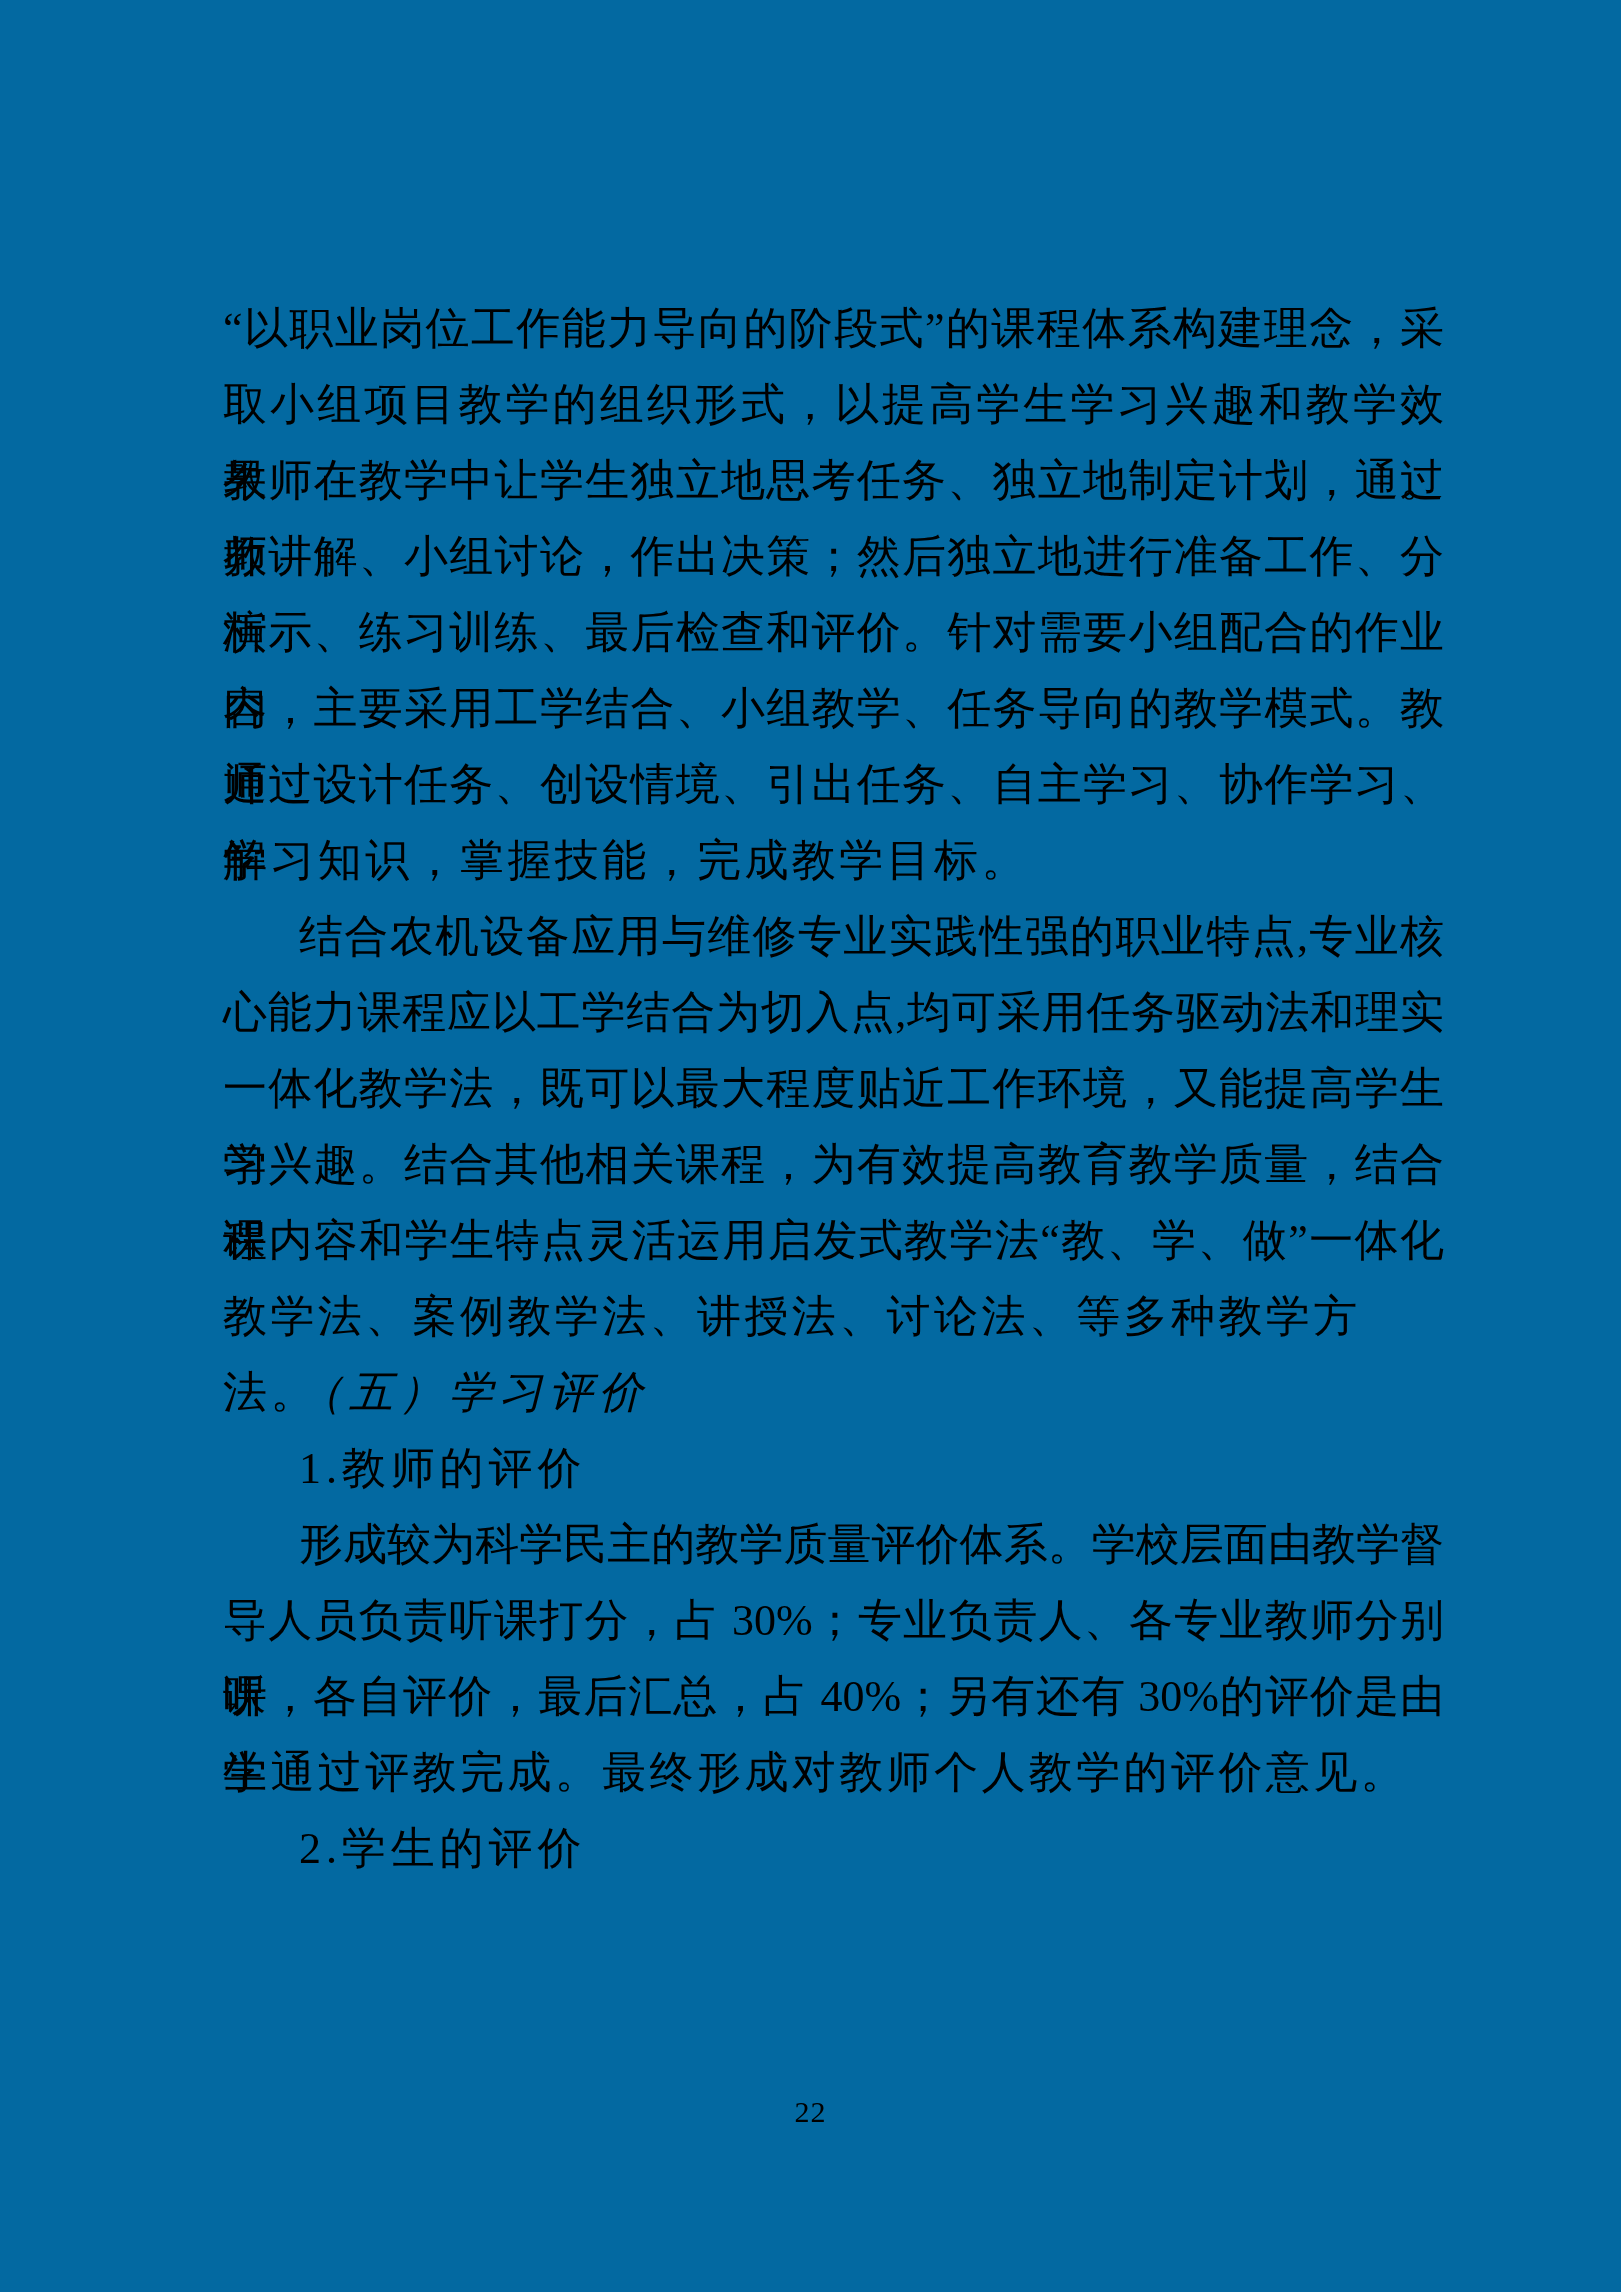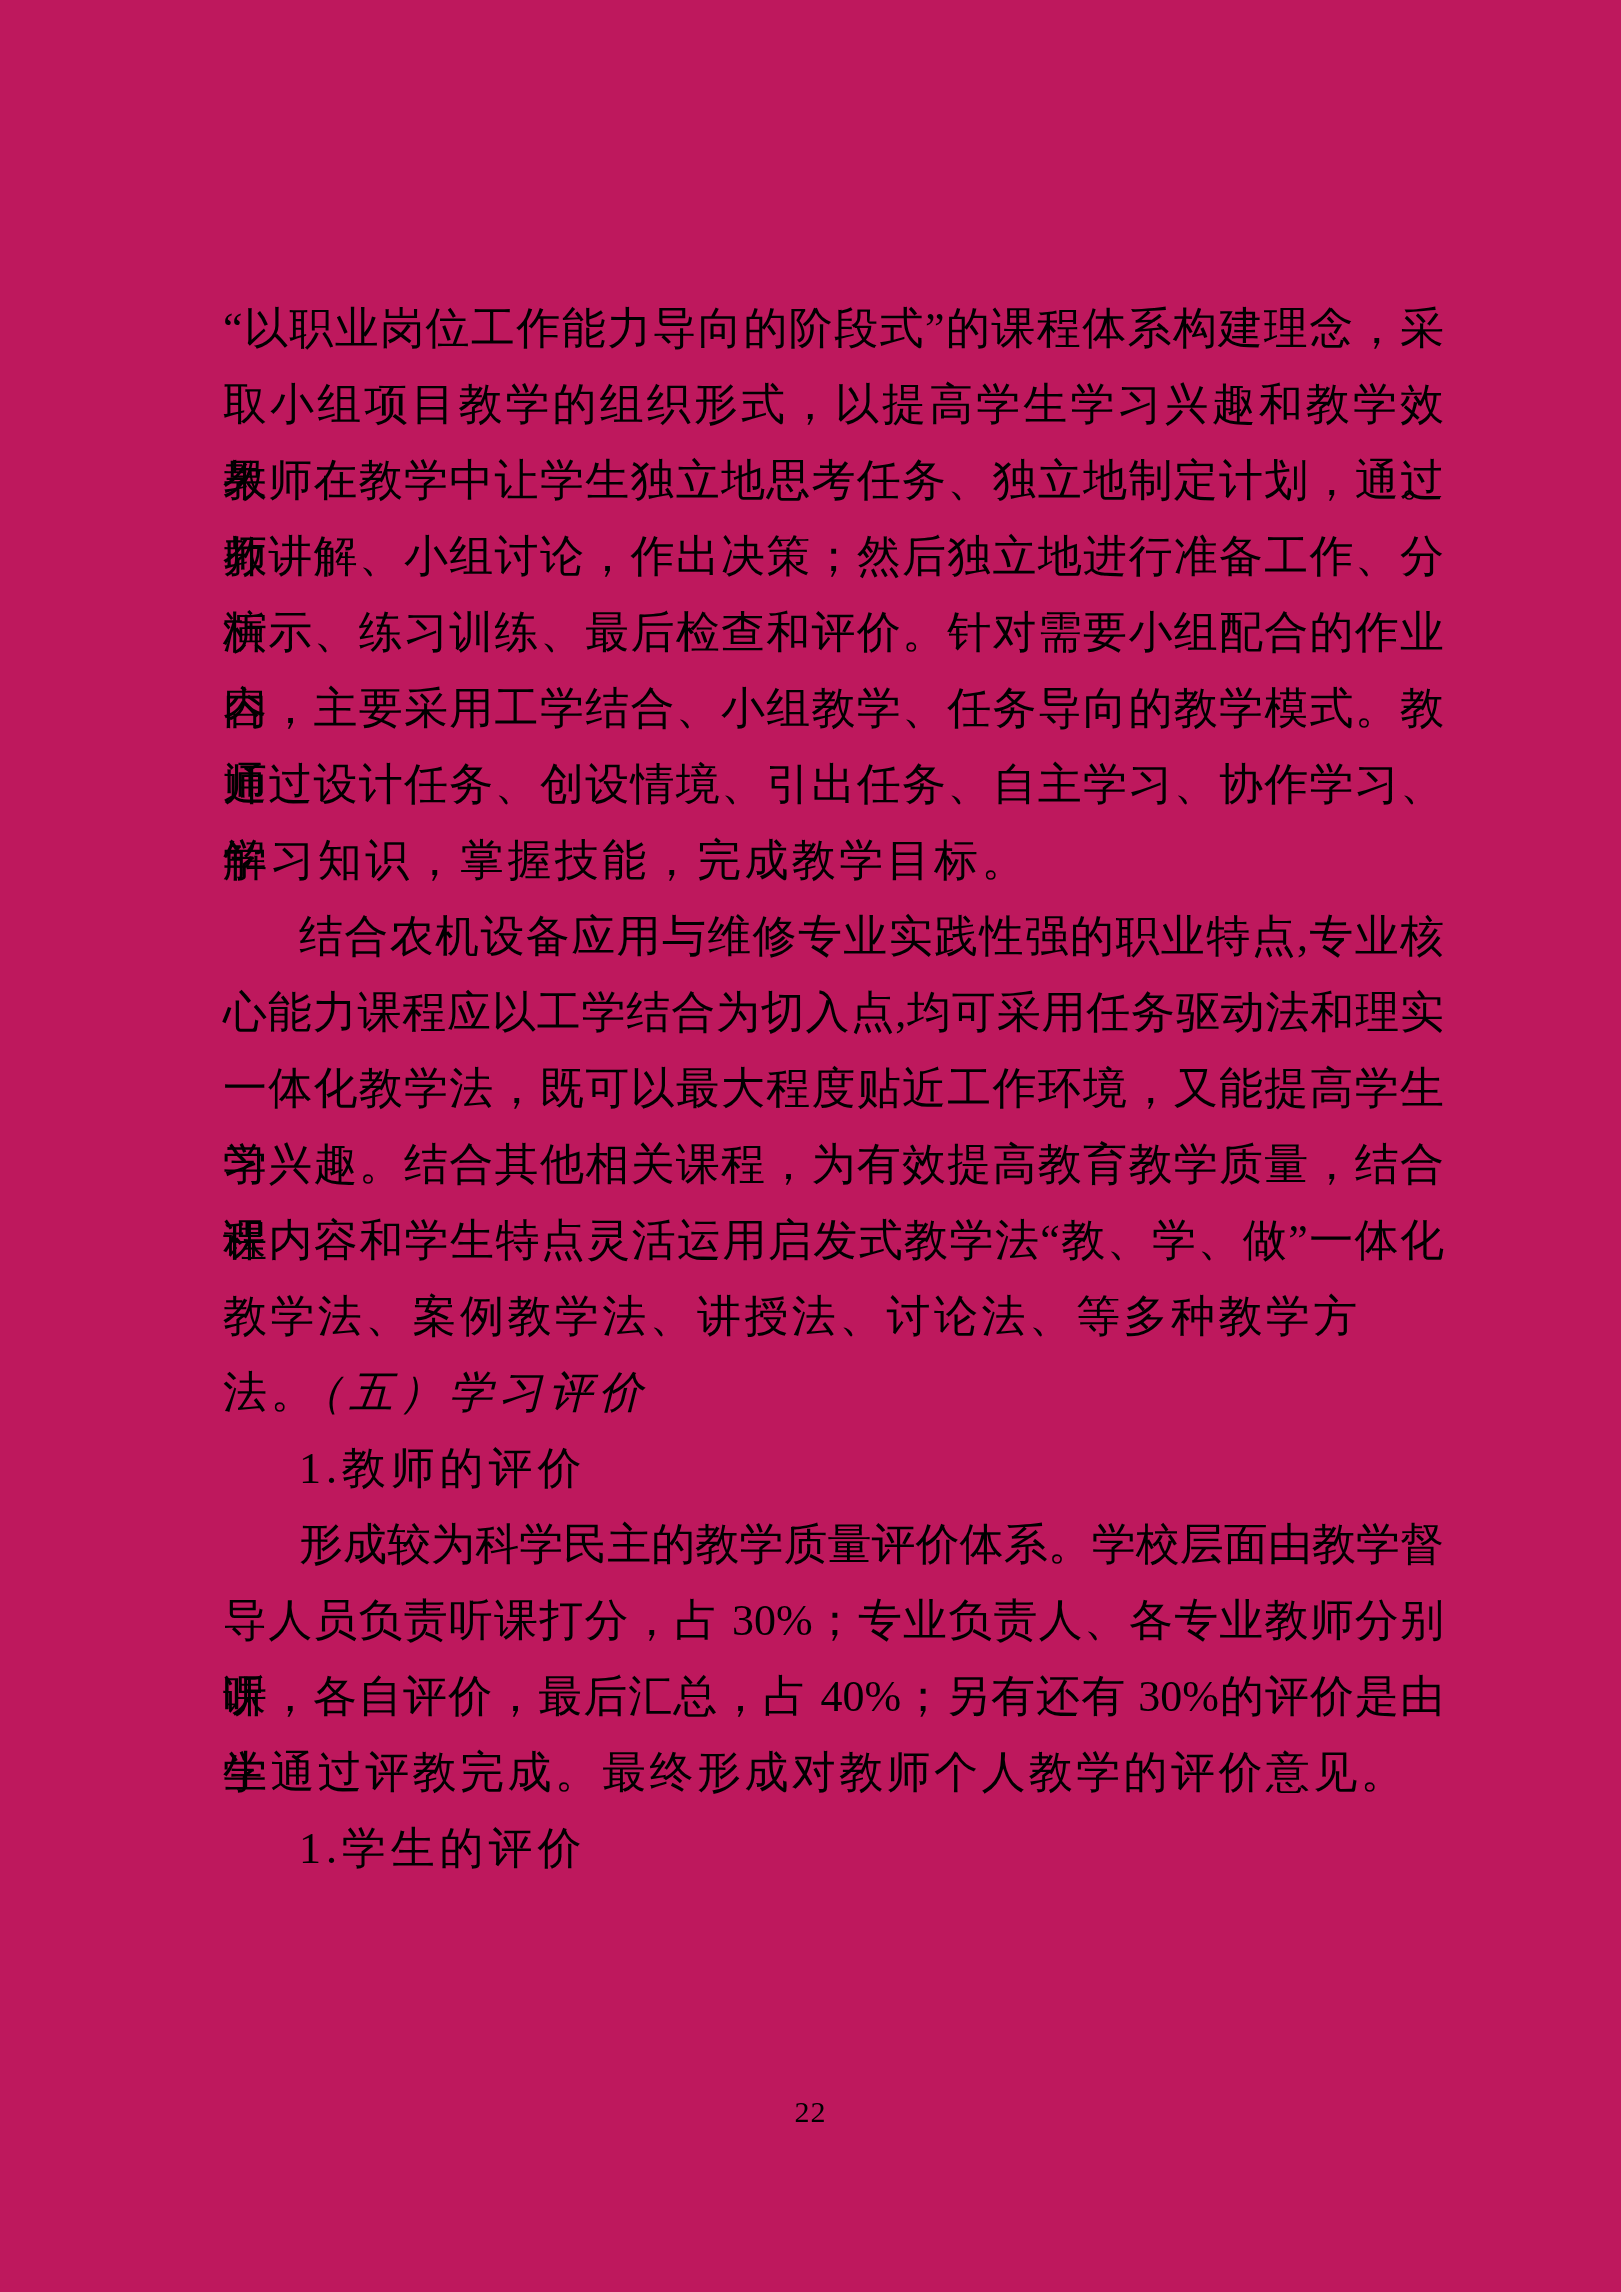--- a/index.html
+++ b/index.html
@@ -11,21 +11,21 @@
     height: 2293px;
     position: relative;
     background: #ffffff;
     color: #000000;
     font-family: "Liberation Serif", "DejaVu Serif", serif;
     overflow: hidden;
   }
   .page {
     position: absolute;
     inset: 0;
-    background: #be185d;
+    background: #0369a1;
   }
   .text-block {
     position: absolute;
     left: 223px;
     top: 291px;
     width: 1221px;
   }
   .line {
     height: 76px;
     line-height: 76px;
@@ -83,17 +83,17 @@
       <div class="line fill">一体化教学法，既可以最大程度贴近工作环境，又能提高学生学</div>
       <div class="line fill">习兴趣。结合其他相关课程，为有效提高教育教学质量，结合课</div>
       <div class="line fill">程内容和学生特点灵活运用启发式教学法“教、学、做”一体化</div>
       <div class="line end">教学法、案例教学法、讲授法、讨论法、等多种教学方法。</div>
       <div class="line end indent kaiti">（五）学习评价</div>
       <div class="line end indent bold">1.教师的评价</div>
       <div class="line fill indent">形成较为科学民主的教学质量评价体系。学校层面由教学督</div>
       <div class="line fill">导人员负责听课打分，占 30%；专业负责人、各专业教师分别听</div>
       <div class="line fill">课，各自评价，最后汇总，占 40%；另有还有 30%的评价是由学</div>
       <div class="line end">生通过评教完成。最终形成对教师个人教学的评价意见。</div>
-      <div class="line end indent bold">1.学生的评价</div>
+      <div class="line end indent bold">2.学生的评价</div>
     </div>
   <div class="page-number">22</div>
 </div>
 
 
 </body></html>

